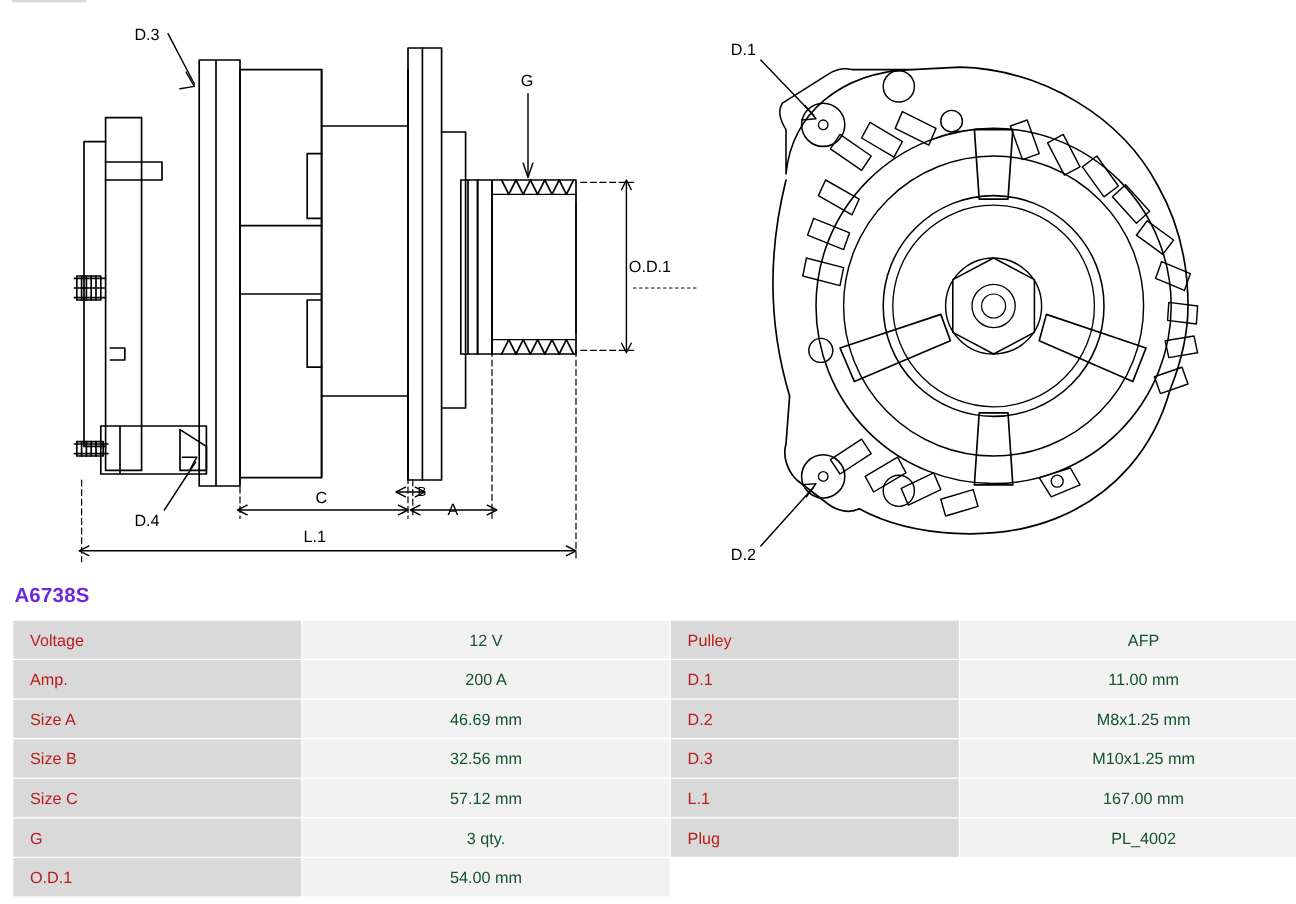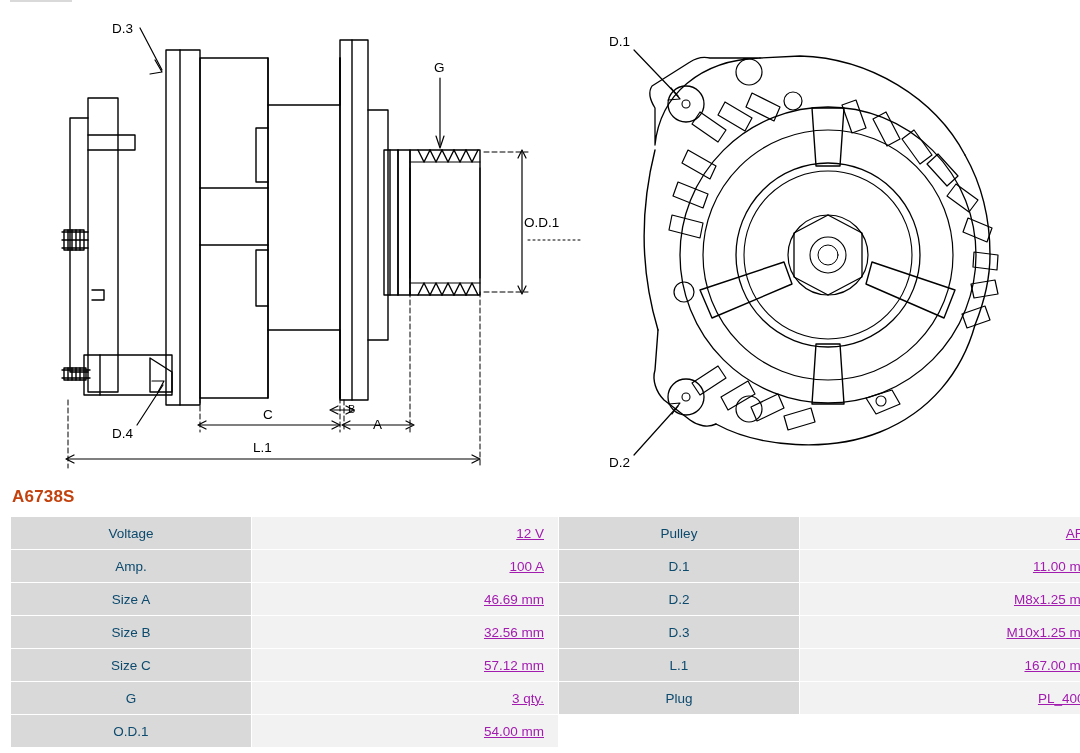--- a/index.html
+++ b/index.html
@@ -29,50 +29,49 @@
   }
   .diagram-area svg {
     display: block;
   }
   .part-number {
     position: absolute;
     left: 12px;
     top: 487px;
     font-size: 17px;
     font-weight: bold;
-    color: #c2410c;
+    color: #6d28d9;
     letter-spacing: 0.2px;
   }
   .spec-table {
     position: absolute;
     left: 10px;
     top: 516px;
     width: 1060px;
     border-collapse: collapse;
     table-layout: fixed;
   }
   .spec-table td {
     height: 32px;
     font-size: 13.5px;
     padding: 0 14px;
     border: 1px solid #ffffff;
     vertical-align: middle;
   }
   .cell-label {
     background: #d9d9d9;
-    text-align: center;
-    color: #0c4a6e;
+    text-align: left;
+    color: #b91c1c;
     width: 212px;
   }
   .cell-value {
     background: #f2f2f2;
-    text-align: right;
-    color: #a21caf;
+    text-align: center;
+    color: #14532d;
     width: 278px;
-    text-decoration: underline;
   }
   .cell-empty {
     background: #ffffff;
     border: 1px solid #ffffff;
   }
   .top-rule {
     position: absolute;
     left: 10px;
     top: 0px;
     width: 62px;
@@ -302,21 +301,21 @@
   <table class="spec-table">
     <tbody>
       <tr>
         <td class="cell-label">Voltage</td>
         <td class="cell-value">12 V</td>
         <td class="cell-label">Pulley</td>
         <td class="cell-value">AFP</td>
       </tr>
       <tr>
         <td class="cell-label">Amp.</td>
-        <td class="cell-value">100 A</td>
+        <td class="cell-value">200 A</td>
         <td class="cell-label">D.1</td>
         <td class="cell-value">11.00 mm</td>
       </tr>
       <tr>
         <td class="cell-label">Size A</td>
         <td class="cell-value">46.69 mm</td>
         <td class="cell-label">D.2</td>
         <td class="cell-value">M8x1.25 mm</td>
       </tr>
       <tr>

